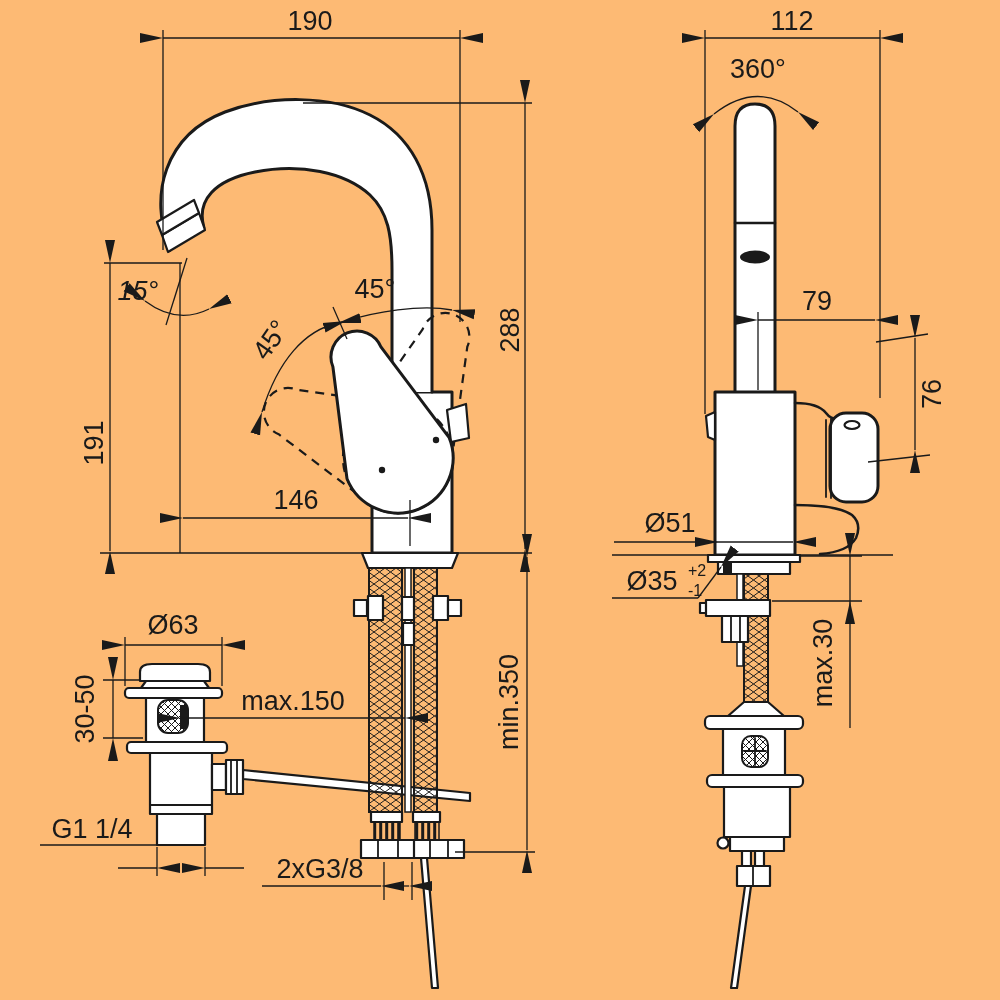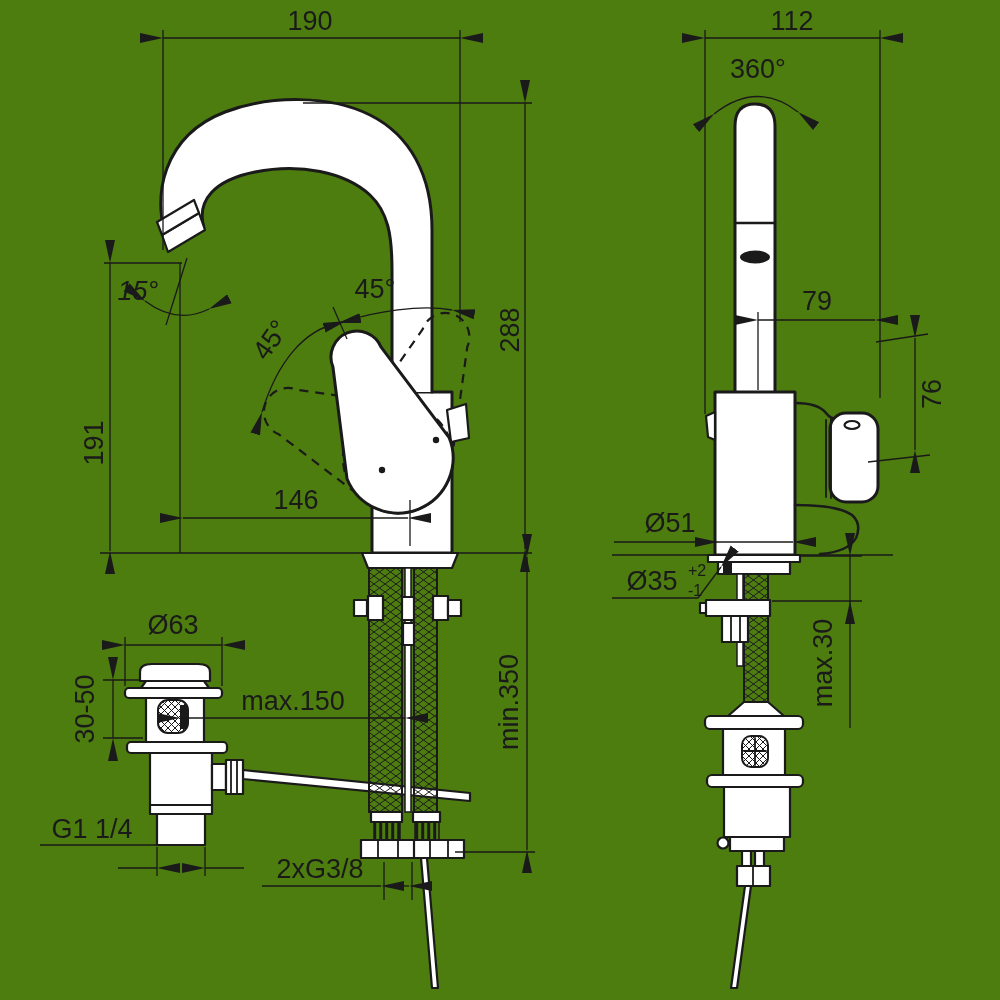--- a/index.html
+++ b/index.html
@@ -1,16 +1,16 @@
 <!DOCTYPE html>
 <html><head>
 <meta charset="utf-8">
 <style>
   html,body{margin:0;padding:0;background:#fff;}
-  .stage{width:1000px;height:1000px;position:relative;background:#4d7c0f;}
+  .stage{width:1000px;height:1000px;position:relative;background:#fdba74;}
   svg{display:block;}
   .o  {fill:#fff;stroke:#1a1a1a;stroke-width:3;stroke-linejoin:round;stroke-linecap:round;}
   .o2 {fill:#fff;stroke:#1a1a1a;stroke-width:2.2;stroke-linejoin:round;stroke-linecap:round;}
   .ln {fill:none;stroke:#1a1a1a;stroke-width:2.5;stroke-linecap:round;}
   .ln2{fill:none;stroke:#1a1a1a;stroke-width:1.8;stroke-linecap:round;}
   .thin{fill:none;stroke:#1a1a1a;stroke-width:1.3;}
   .dash{fill:none;stroke:#1a1a1a;stroke-width:2.2;stroke-dasharray:9 7;}
   .blk{fill:#1a1a1a;stroke:none;}
   .t  {font:27px "Liberation Sans", sans-serif; fill:#1a1a1a; text-anchor:middle;}
   .ts {font:16px "Liberation Sans", sans-serif; fill:#1a1a1a; text-anchor:start;}

